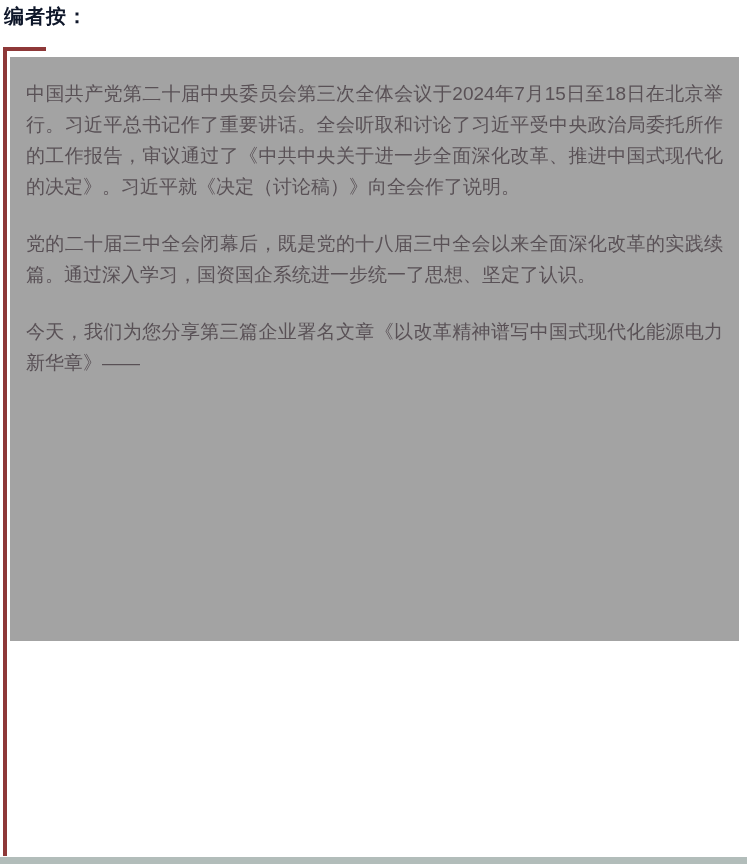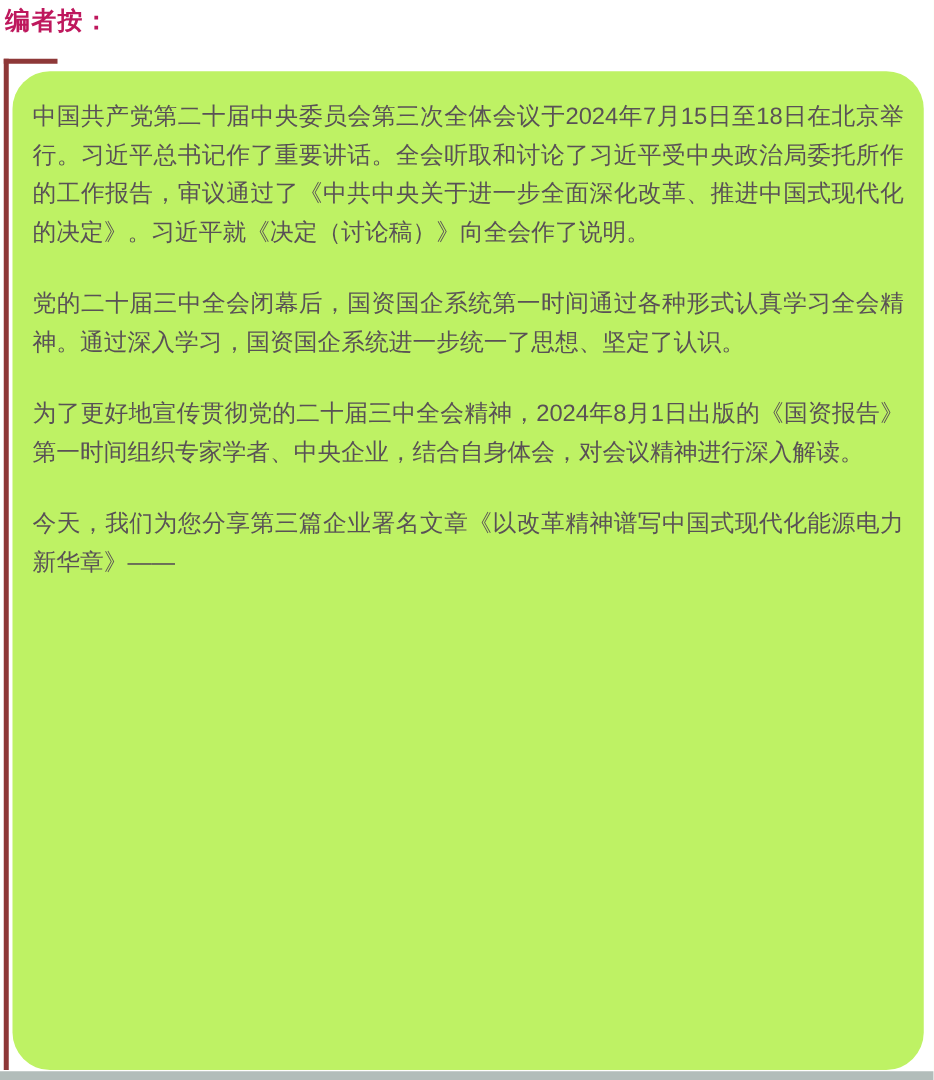--- a/index.html
+++ b/index.html
@@ -15,21 +15,21 @@
     overflow: hidden;
     font-family: "Liberation Sans", "DejaVu Sans", sans-serif;
   }
   .heading {
     position: absolute;
     left: 4px;
     top: 3px;
     margin: 0;
     font-size: 20px;
     font-weight: 700;
-    color: #be185d;
+    color: #0f172a;
     letter-spacing: 1px;
   }
   .bracket-v {
     position: absolute;
     left: 3px;
     top: 47px;
     width: 4px;
     height: 809px;
     background: #8e3838;
   }
@@ -39,26 +39,25 @@
     top: 47px;
     width: 43px;
     height: 4px;
     background: #8e3838;
   }
   .note-box {
     position: absolute;
     left: 10px;
     top: 57px;
     width: 729px;
-    height: 799px;
+    height: 584px;
     box-sizing: border-box;
-    background: #bef264;
+    background: #a3a3a3;
     padding: 21px 16px;
     overflow: hidden;
-    border-radius: 30px;
   }
   .note-box p {
     margin: 0 0 26px 0;
     font-size: 19px;
     line-height: 31px;
     color: #595156;
     text-align: justify;
   }
   .note-box p:last-child {
     margin-bottom: 0;
@@ -77,20 +76,19 @@
 
 <div class="page">
 
   <h2 class="heading">编者按：</h2>
 
   <div class="bracket-v"></div>
   <div class="bracket-h"></div>
 
   <div class="note-box">
     <p>中国共产党第二十届中央委员会第三次全体会议于2024年7月15日至18日在北京举行。习近平总书记作了重要讲话。全会听取和讨论了习近平受中央政治局委托所作的工作报告，审议通过了《中共中央关于进一步全面深化改革、推进中国式现代化的决定》。习近平就《决定（讨论稿）》向全会作了说明。</p>
-    <p>党的二十届三中全会闭幕后，国资国企系统第一时间通过各种形式认真学习全会精神。通过深入学习，国资国企系统进一步统一了思想、坚定了认识。</p>
-    <p>为了更好地宣传贯彻党的二十届三中全会精神，2024年8月1日出版的《国资报告》第一时间组织专家学者、中央企业，结合自身体会，对会议精神进行深入解读。</p>
+    <p>党的二十届三中全会闭幕后，既是党的十八届三中全会以来全面深化改革的实践续篇。通过深入学习，国资国企系统进一步统一了思想、坚定了认识。</p>
     <p>今天，我们为您分享第三篇企业署名文章《以改革精神谱写中国式现代化能源电力新华章》——</p>
   </div>
 
   <div class="bottom-strip"></div>
 
 </div>
 
 </body></html>

